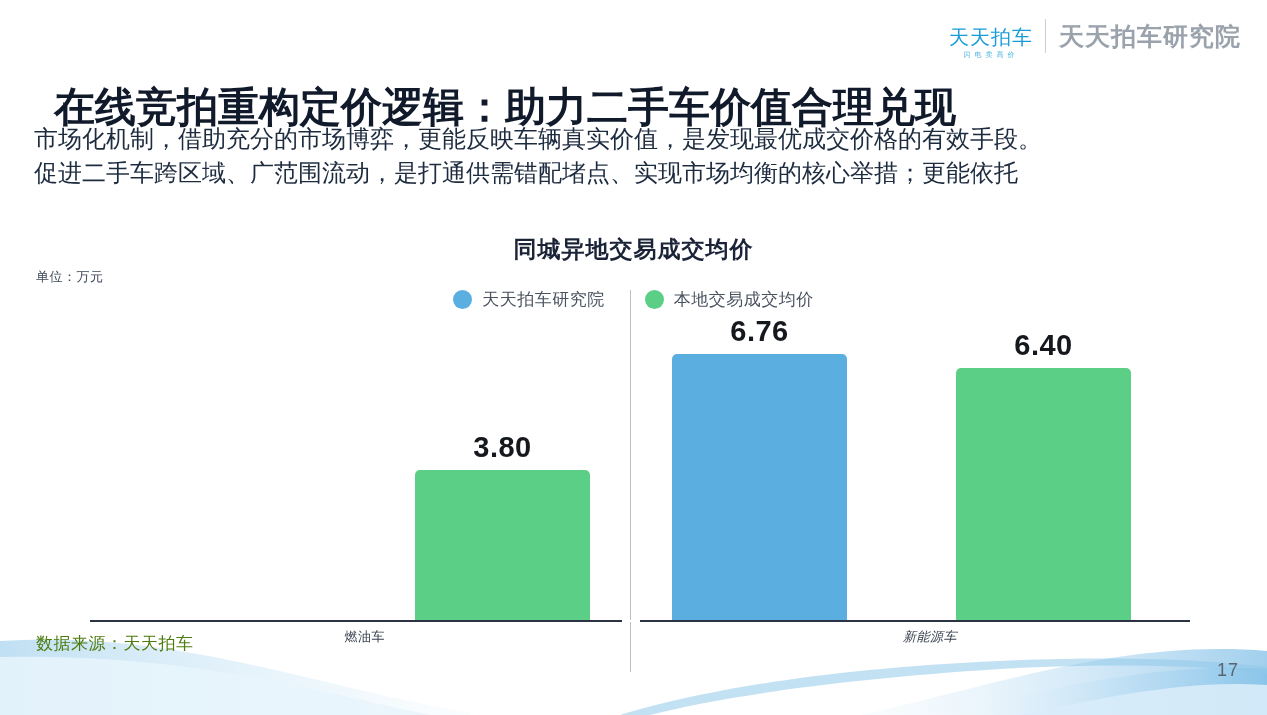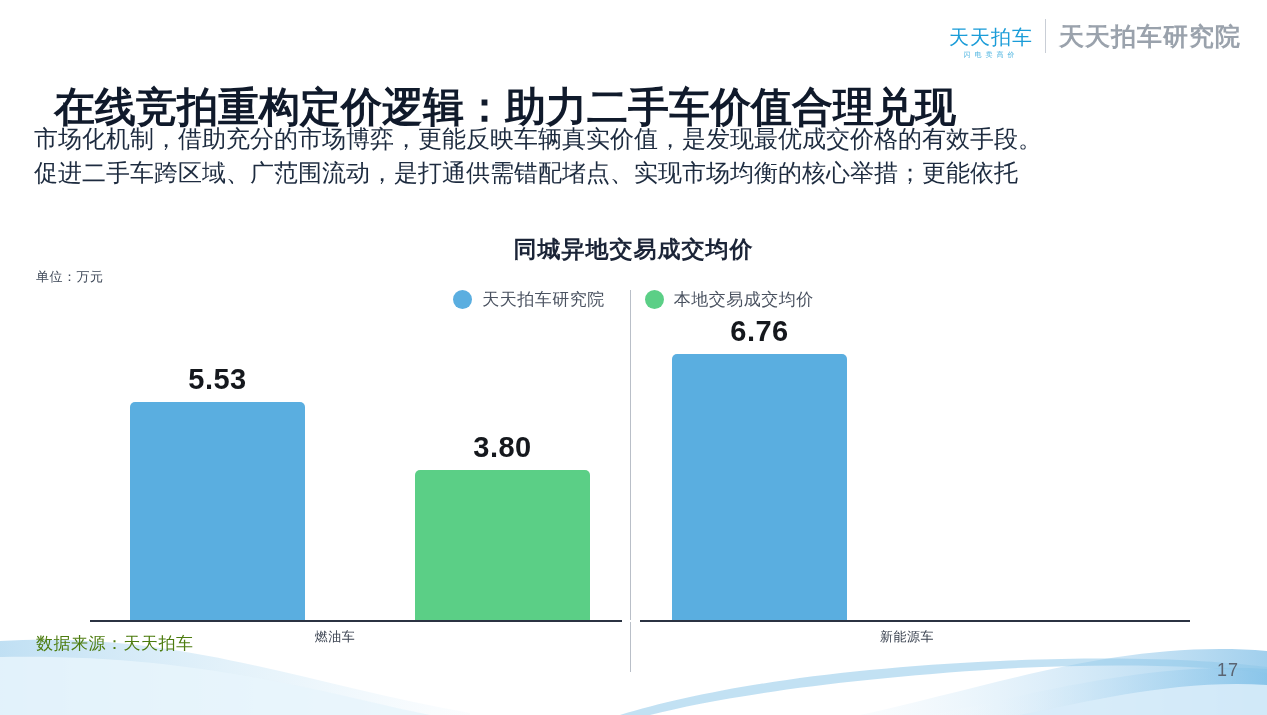--- a/index.html
+++ b/index.html
@@ -214,21 +214,21 @@
     top: 290px;
     width: 1px;
     height: 382px;
     background: #b9bfc8;
   }
   .cat-label {
     position: absolute;
     top: 628px;
     font-size: 13px;
     color: #39414f;
-    text-align: center;
+    text-align: right;
     letter-spacing: 0.5px;
   }
 
   
   .source {
     position: absolute;
     left: 36px;
     top: 632px;
     font-size: 17px;
     color: #4d7c0f;
@@ -302,40 +302,40 @@
       <span class="legend-dot" style="background:#5bcf86"></span>
       <span class="legend-text">本地交易成交均价</span>
     </div>
   </div>
 
   <div class="divider-vert"></div>
 
   <div class="plot">
 
     <div class="group group-fuel">
-      <div class="bar-slot" style="left:40px;">
-        <div class="bar-value" style="bottom:224px;">5.53</div>
-        <div class="bar" style="height:218px;background:#5aaee0;"></div>
-      </div>
       <div class="bar-slot" style="left:325px;">
         <div class="bar-value" style="bottom:156px;">3.80</div>
         <div class="bar" style="height:150px;background:#5bcf86;"></div>
       </div>
     </div>
 
     <div class="group group-nev">
       <div class="bar-slot" style="left:42px;">
         <div class="bar-value" style="bottom:272px;">6.76</div>
         <div class="bar" style="height:266px;background:#5aaee0;"></div>
       </div>
+      <div class="bar-slot" style="left:326px;">
+        <div class="bar-value" style="bottom:258px;">6.40</div>
+        <div class="bar" style="height:252px;background:#5bcf86;"></div>
+      </div>
     </div>
   </div>
 
   <div class="axis-line" style="left:90px;"></div>
   <div class="axis-line-gap" style="left:622px;"></div>
 
   <div class="cat-label" style="left:285px;width:100px;">燃油车</div>
-  <div class="cat-label" style="left:857px;width:100px;">新能源车</div>
+  <div class="cat-label" style="left:857px;width:100px;font-style:italic;">新能源车</div>
 
   <div class="source">数据来源：天天拍车</div>
   <div class="page-num">17</div>
 
 </div>
 
 </body></html>

